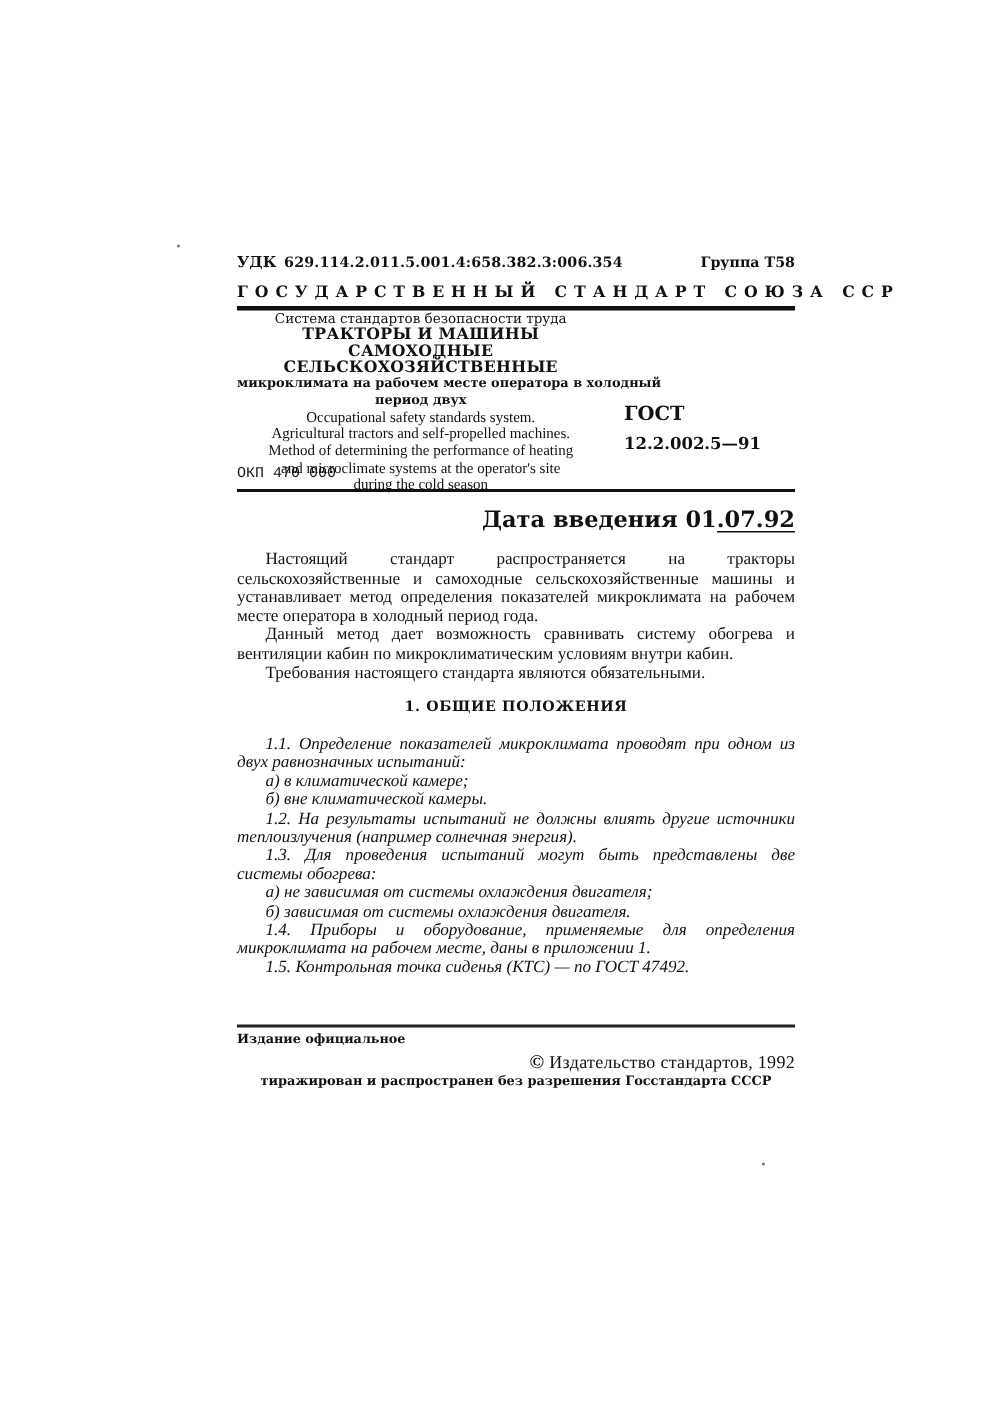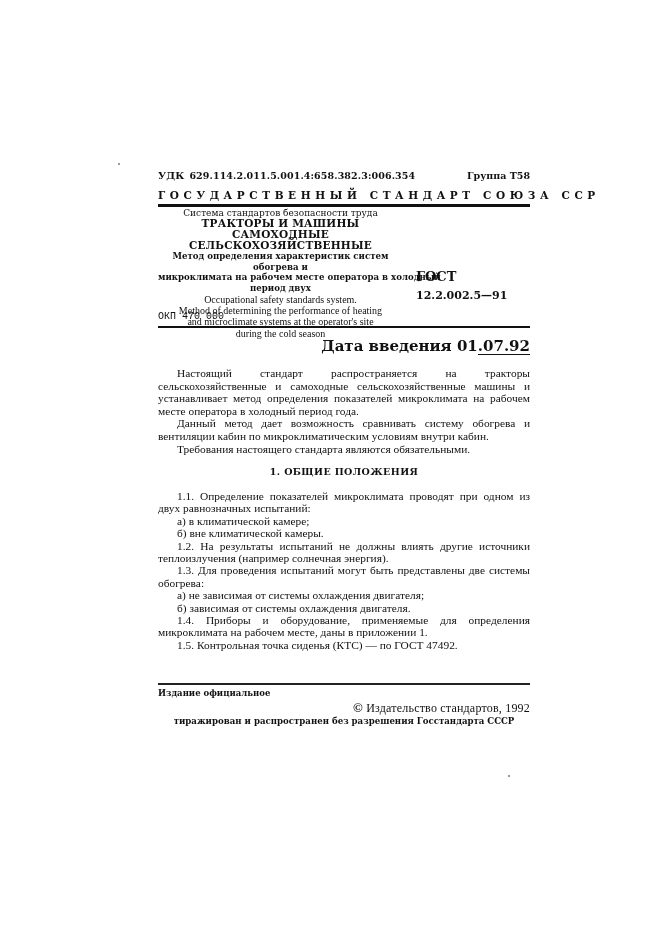--- a/index.html
+++ b/index.html
@@ -31,21 +31,21 @@
   .date-underline { top: 354px; right: 0; width: 52px; height: 1px; background: #111; }
 
   .body-text { top: 367px; left: 0; width: 372px; font-family: "Liberation Serif", serif; font-size: 11.4px; line-height: 12.6px; text-align: justify; }
   .body-text p { margin: 0; }
   .indent { text-indent: 19px; }
   .sub { padding-left: 19px; }
 
   .section-title { top: 466px; left: 0; width: 372px; text-align: center; font-size: 9.5px; letter-spacing: 0.4px; }
 
   .items { top: 490px; left: 0; width: 372px; font-family: "Liberation Serif", serif; font-size: 11.4px; line-height: 12.4px; text-align: justify; }
-  .items p { margin: 0; }
+  .items p { margin: 0; font-style: italic; }
 
   .footer-rule { top: 683px; left: 0; width: 372px; height: 2px; background: #222; }
   .official { top: 688px; left: 0; font-size: 8.5px; }
   .copyright { top: 700px; right: 0; font-family: "Liberation Serif", serif; font-size: 12px; letter-spacing: 0.2px; }
   .copy-sign { font-weight: bold; font-size: 13px; }
   .notice { top: 714px; left: 0; width: 372px; text-align: center; font-size: 8.6px; line-height: 14px; }
 
   .speck { position: absolute; width: 1.5px; height: 1.5px; background: #777; border-radius: 1px; }
 </style>
 </head>
@@ -61,24 +61,24 @@
   </div>
   <div class="abs group bold">Группа Т58</div>
 
   <div class="abs state-header bold">ГОСУДАРСТВЕННЫЙ СТАНДАРТ СОЮЗА ССР</div>
   <div class="rule-heavy" style="top:204px;"></div>
 
   <div class="abs title-block">
     <div class="tb-system bold" style="font-weight:normal;font-family:'DejaVu Serif',serif;">Система стандартов безопасности труда</div>
     <div class="tb-main bold">ТРАКТОРЫ И МАШИНЫ САМОХОДНЫЕ</div>
     <div class="tb-main bold">СЕЛЬСКОХОЗЯЙСТВЕННЫЕ</div>
-    <div class="tb-method bold">Метод определения характеристик систем обогрева и</div>
     <div class="tb-method bold" style="white-space:nowrap;">микроклимата на рабочем месте оператора в холодный</div>
     <div class="tb-method bold">период двух</div>
     <div class="tb-en">Occupational safety standards system.</div>
+    <div class="tb-en" style="margin-top:0;">Agricultural tractors and self-propelled machines.</div>
     <div class="tb-en" style="margin-top:0;">Method of determining the performance of heating</div>
     <div class="tb-en" style="margin-top:0;">and microclimate systems at the operator's site</div>
     <div class="tb-en" style="margin-top:0;">during the cold season</div>
   </div>
 
   <div class="abs okp serif">ОКП  470 000</div>
 
   <div class="abs gost-block">
     <div class="gost-label bold">ГОСТ</div>
     <div class="gost-number bold">12.2.002.5—91</div>

